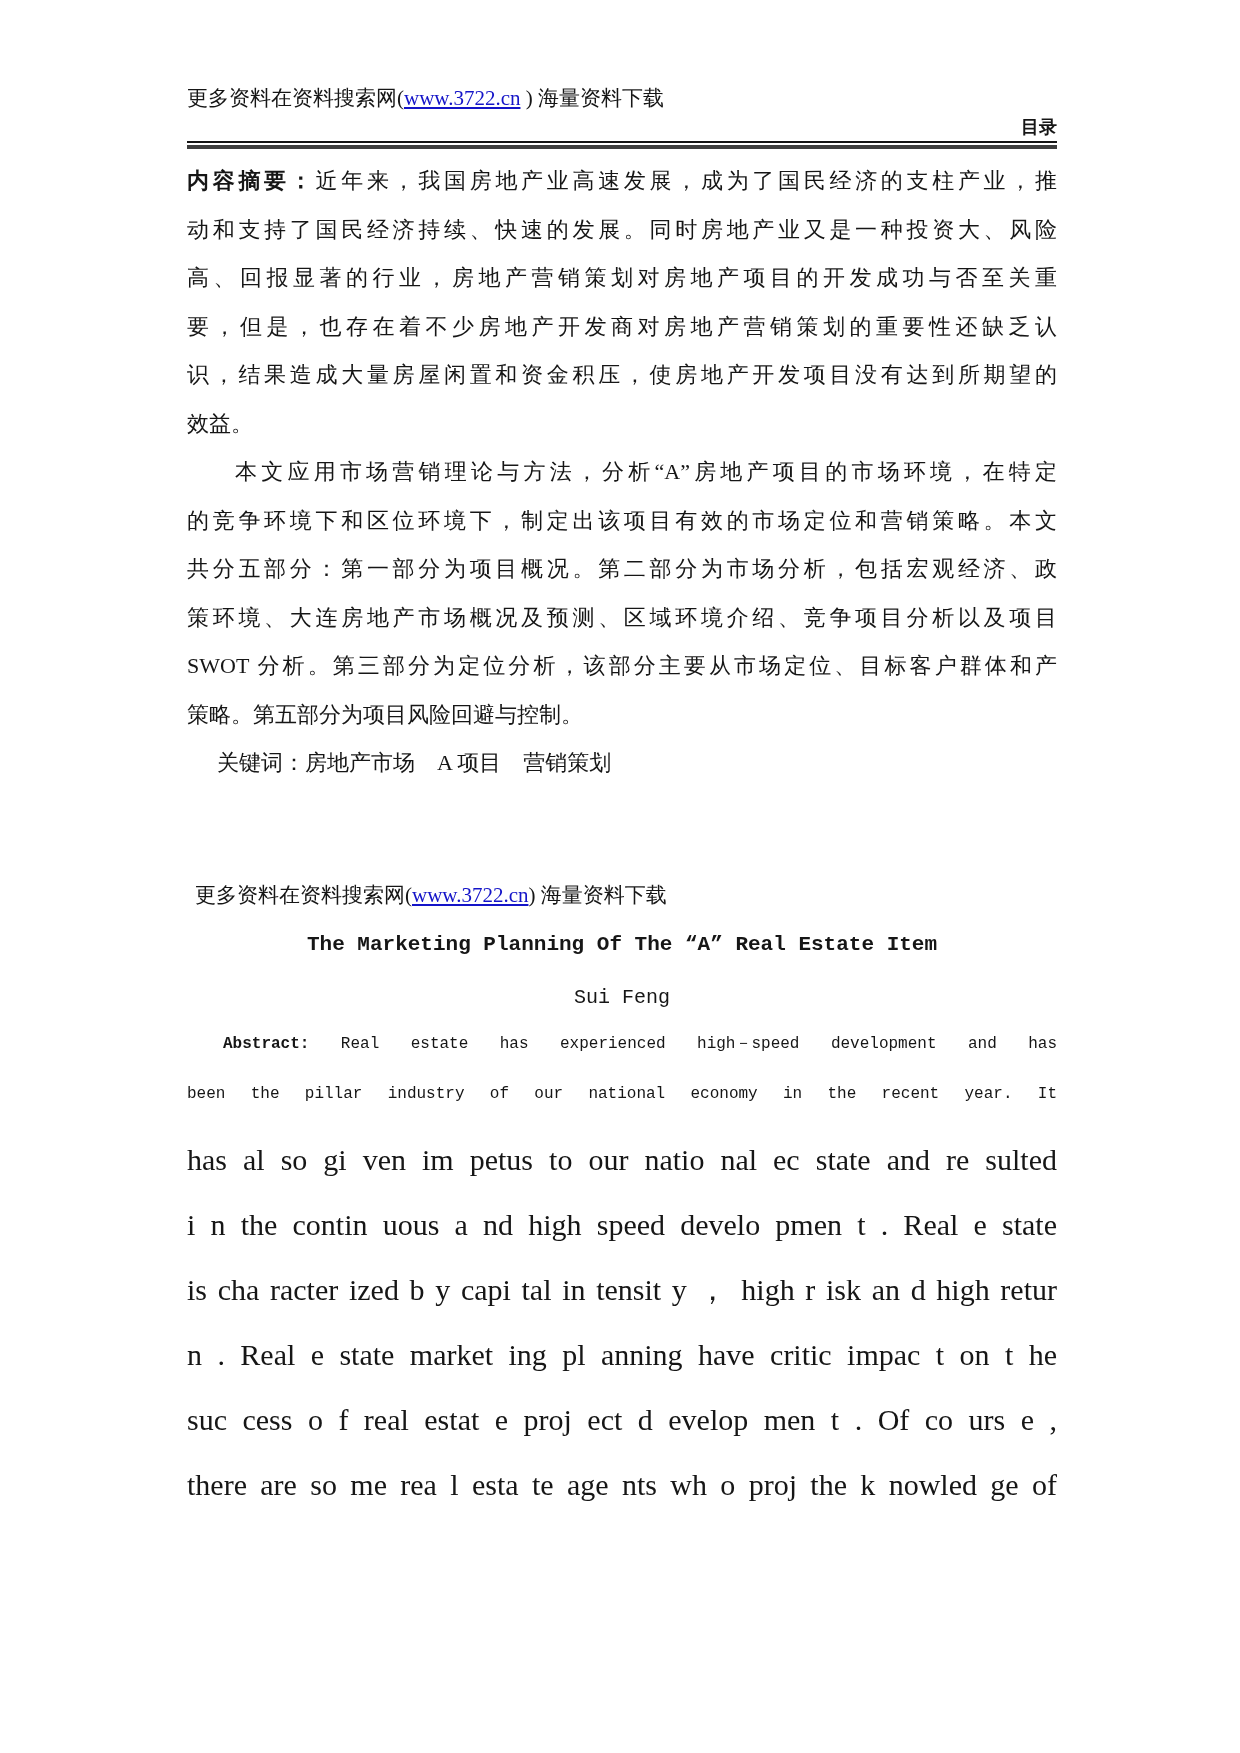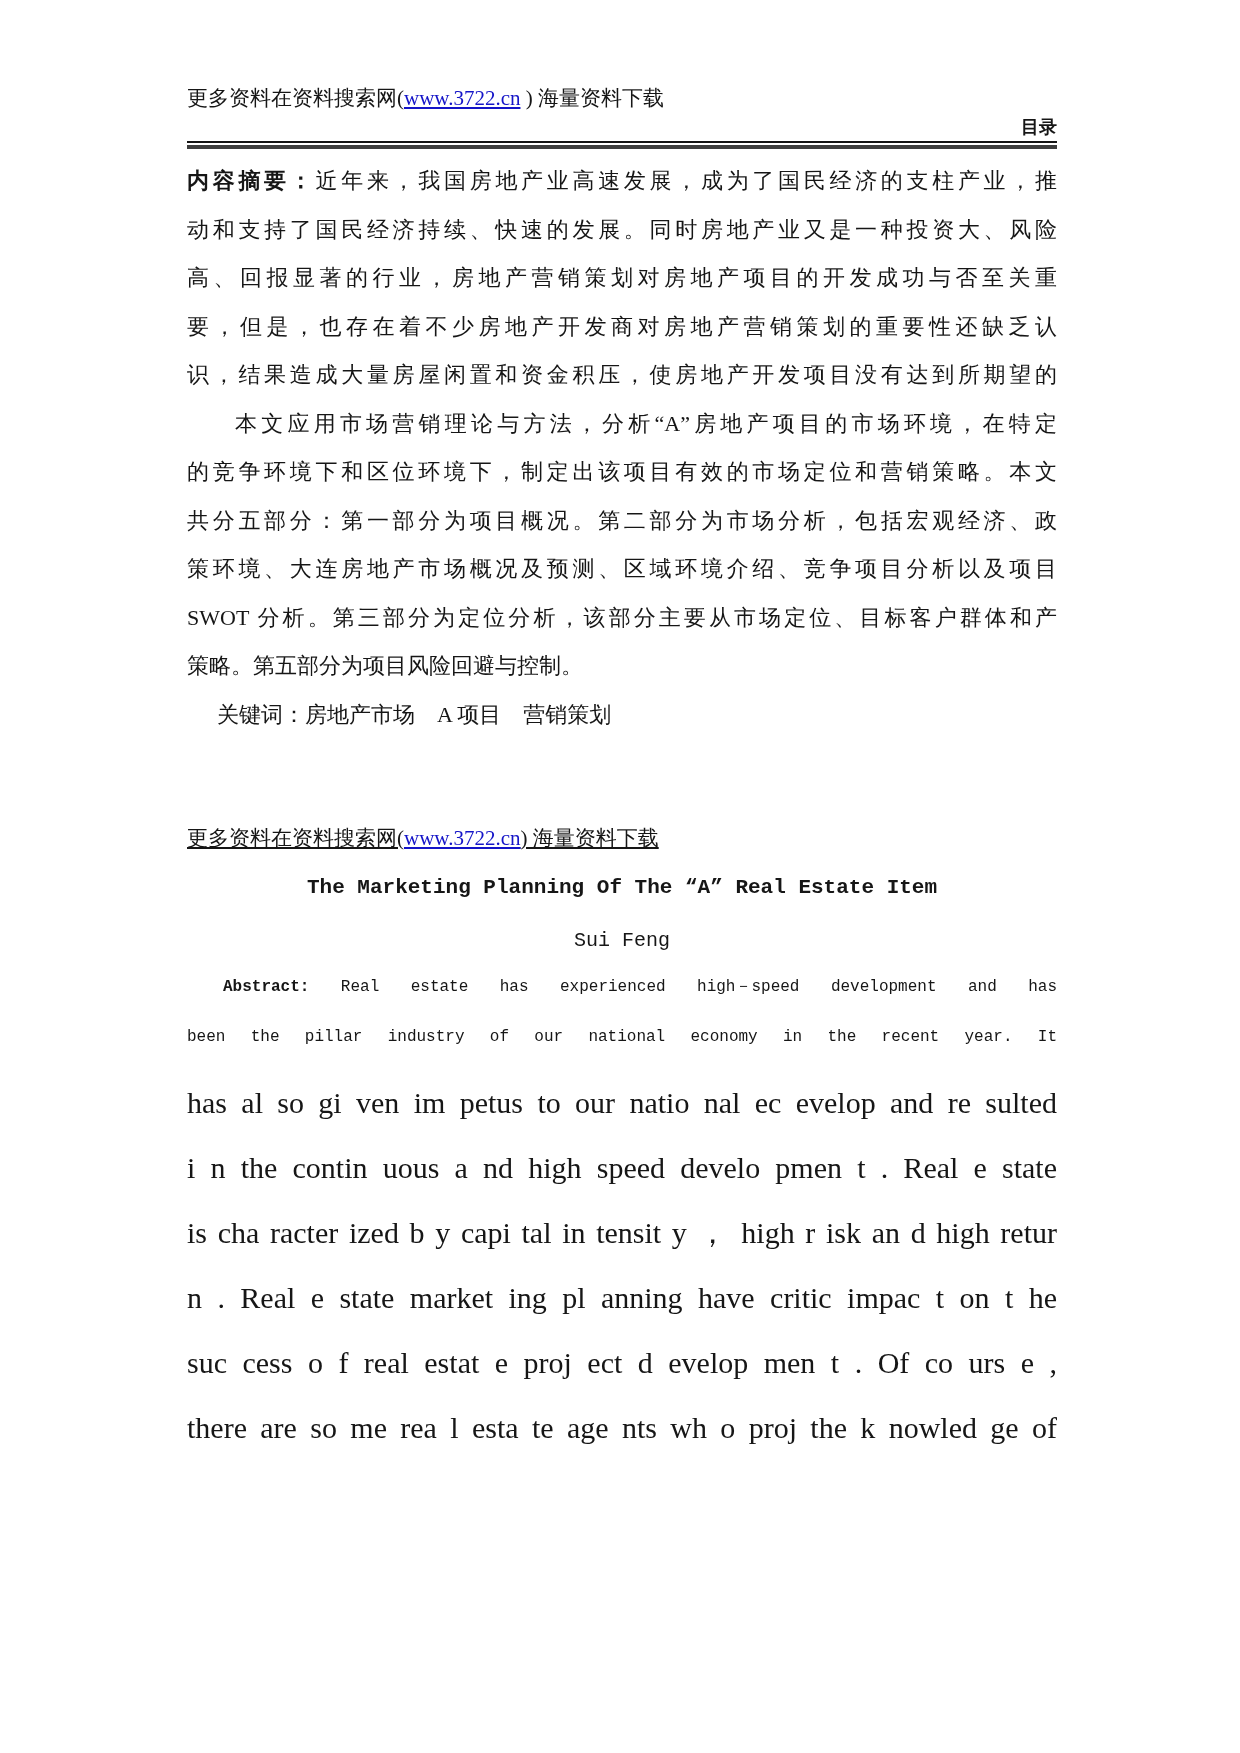--- a/index.html
+++ b/index.html
@@ -4,21 +4,21 @@
 <style>
   html,body{margin:0;padding:0;}
   body{
     width:1240px;height:1753px;background:#ffffff;color:#161616;
     font-family:"Liberation Serif","DejaVu Serif",serif;
     -webkit-font-smoothing:antialiased;
     overflow:hidden;
   }
   .content{margin-left:187px;width:870px;}
   .src{padding-top:86px;margin:0;font-size:21px;line-height:24px;}
-  .src-bottom{margin:0;font-size:21px;line-height:26px;text-decoration:underline;}
+  .src-bottom{margin:8px;font-size:21px;line-height:26px;}
   a.doclink{color:#1414c8;text-decoration:underline;cursor:pointer;}
   .toc{margin:6px 0 0;font-size:18px;line-height:22px;font-weight:bold;text-align:right;}
   .rule-thin{margin-top:3px;border-top:2px solid #141414;height:0;}
   .rule-thick{margin-top:2px;height:4px;background:#3d3d3d;}
   h1.title{margin:10px 0 0;font-size:46px;line-height:52px;font-weight:bold;text-align:center;letter-spacing:1px;}
   .cn{margin-top:8px;font-size:22px;line-height:48.5px;}
   .line{text-align:justify;text-align-last:justify;}
   .line.last{text-align-last:left;}
   .line.indent{text-indent:48px;}
   .kw{margin:0;font-size:22px;line-height:48.5px;text-indent:30px;}
@@ -45,40 +45,41 @@
   <div class="rule-thin"></div>
   <div class="rule-thick"></div>
 
 
   <div class="cn">
       <div class="line"><b>内容摘要：</b>近年来，我国房地产业高速发展，成为了国民经济的支柱产业，推</div>
       <div class="line">动和支持了国民经济持续、快速的发展。同时房地产业又是一种投资大、风险</div>
       <div class="line">高、回报显著的行业，房地产营销策划对房地产项目的开发成功与否至关重</div>
       <div class="line">要，但是，也存在着不少房地产开发商对房地产营销策划的重要性还缺乏认</div>
       <div class="line">识，结果造成大量房屋闲置和资金积压，使房地产开发项目没有达到所期望的</div>
+      <div class="line last">效益。</div>
       <div class="line indent">本文应用市场营销理论与方法，分析“A”房地产项目的市场环境，在特定</div>
       <div class="line">的竞争环境下和区位环境下，制定出该项目有效的市场定位和营销策略。本文</div>
       <div class="line">共分五部分：第一部分为项目概况。第二部分为市场分析，包括宏观经济、政</div>
       <div class="line">策环境、大连房地产市场概况及预测、区域环境介绍、竞争项目分析以及项目</div>
       <div class="line">SWOT 分析。第三部分为定位分析，该部分主要从市场定位、目标客户群体和产</div>
       <div class="line last">策略。第五部分为项目风险回避与控制。</div>
     </div>
 
   <p class="kw">关键词：房地产市场　A 项目　营销策划</p>
 
   <p class="src src-bottom"><span>更多资料在资料搜索网(</span><a class="doclink">www.3722.cn</a><span>) 海量资料下载</span></p>
 
   <h2 class="en-title">The Marketing Planning Of The “A” Real Estate Item</h2>
 
   <p class="author">Sui Feng</p>
 
   <div class="en">
       <div class="line mono indent-sm"><b>Abstract:</b> Real estate has experienced high－speed development and has</div>
       <div class="line mono">been the pillar industry of our national economy in the recent year. It</div>
-      <div class="line big big-first">has al so  gi ven im petus  to our  natio nal ec evelop  and re sulted</div>
+      <div class="line big big-first">has al so  gi ven im petus  to our  natio nal ec state  and re sulted</div>
       <div class="line big">i n the  contin uous a nd  high  speed  develo pmen t .  Real e state</div>
       <div class="line big">is cha racter ized b y capi tal in tensit y ，  high r isk an d high  retur</div>
       <div class="line big">n .  Real e state  market ing pl anning  have  critic  impac t on t he</div>
       <div class="line big">suc cess o f real  estat e proj ect  d evelop men t .  Of co urs e ,</div>
       <div class="line big">there  are so me rea l esta te age nts wh o proj  the k nowled ge of</div>
     </div>
 
 </div>
 
 </body></html>

